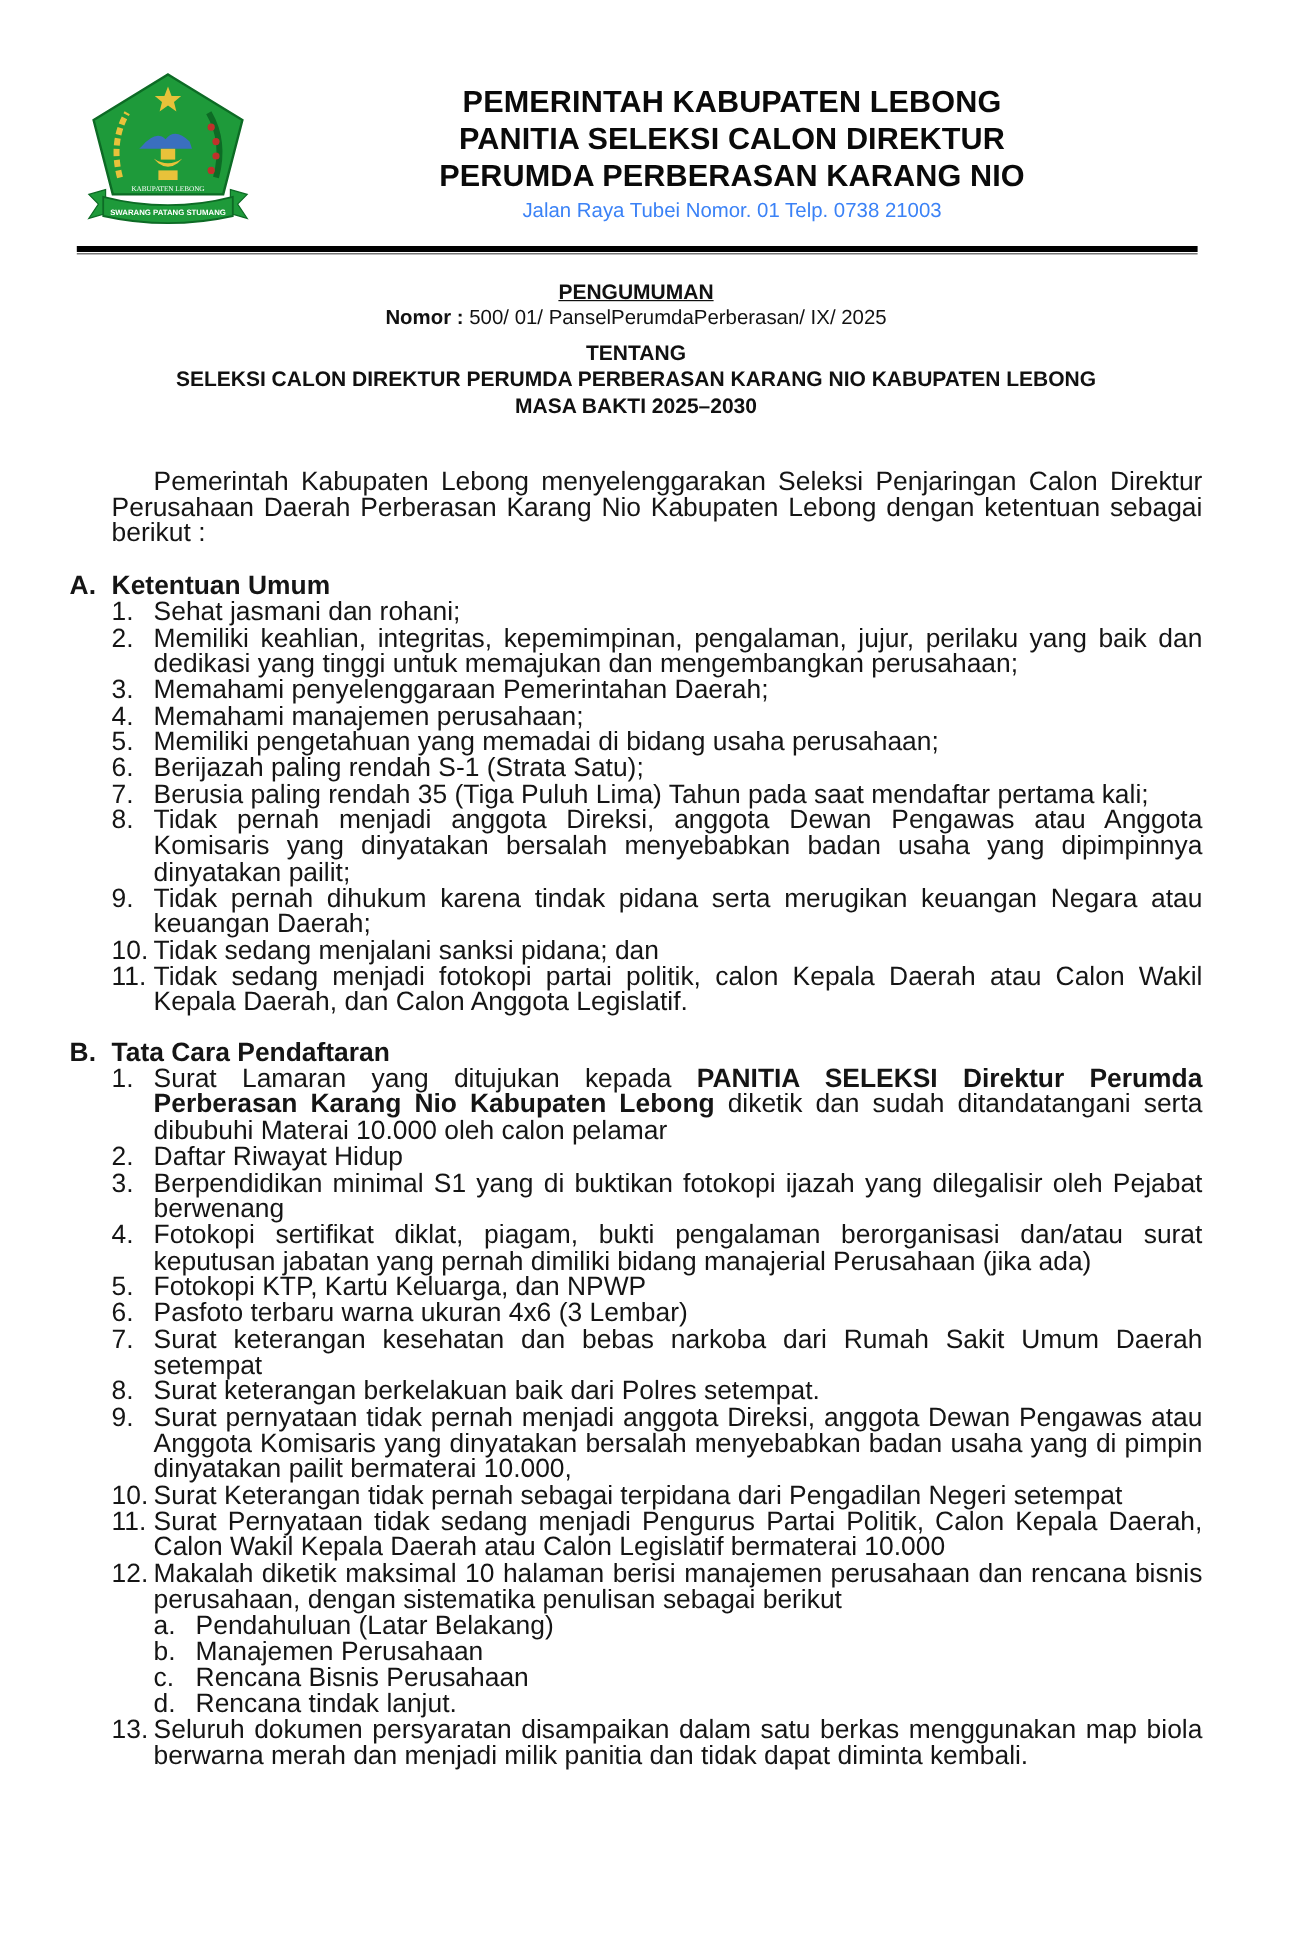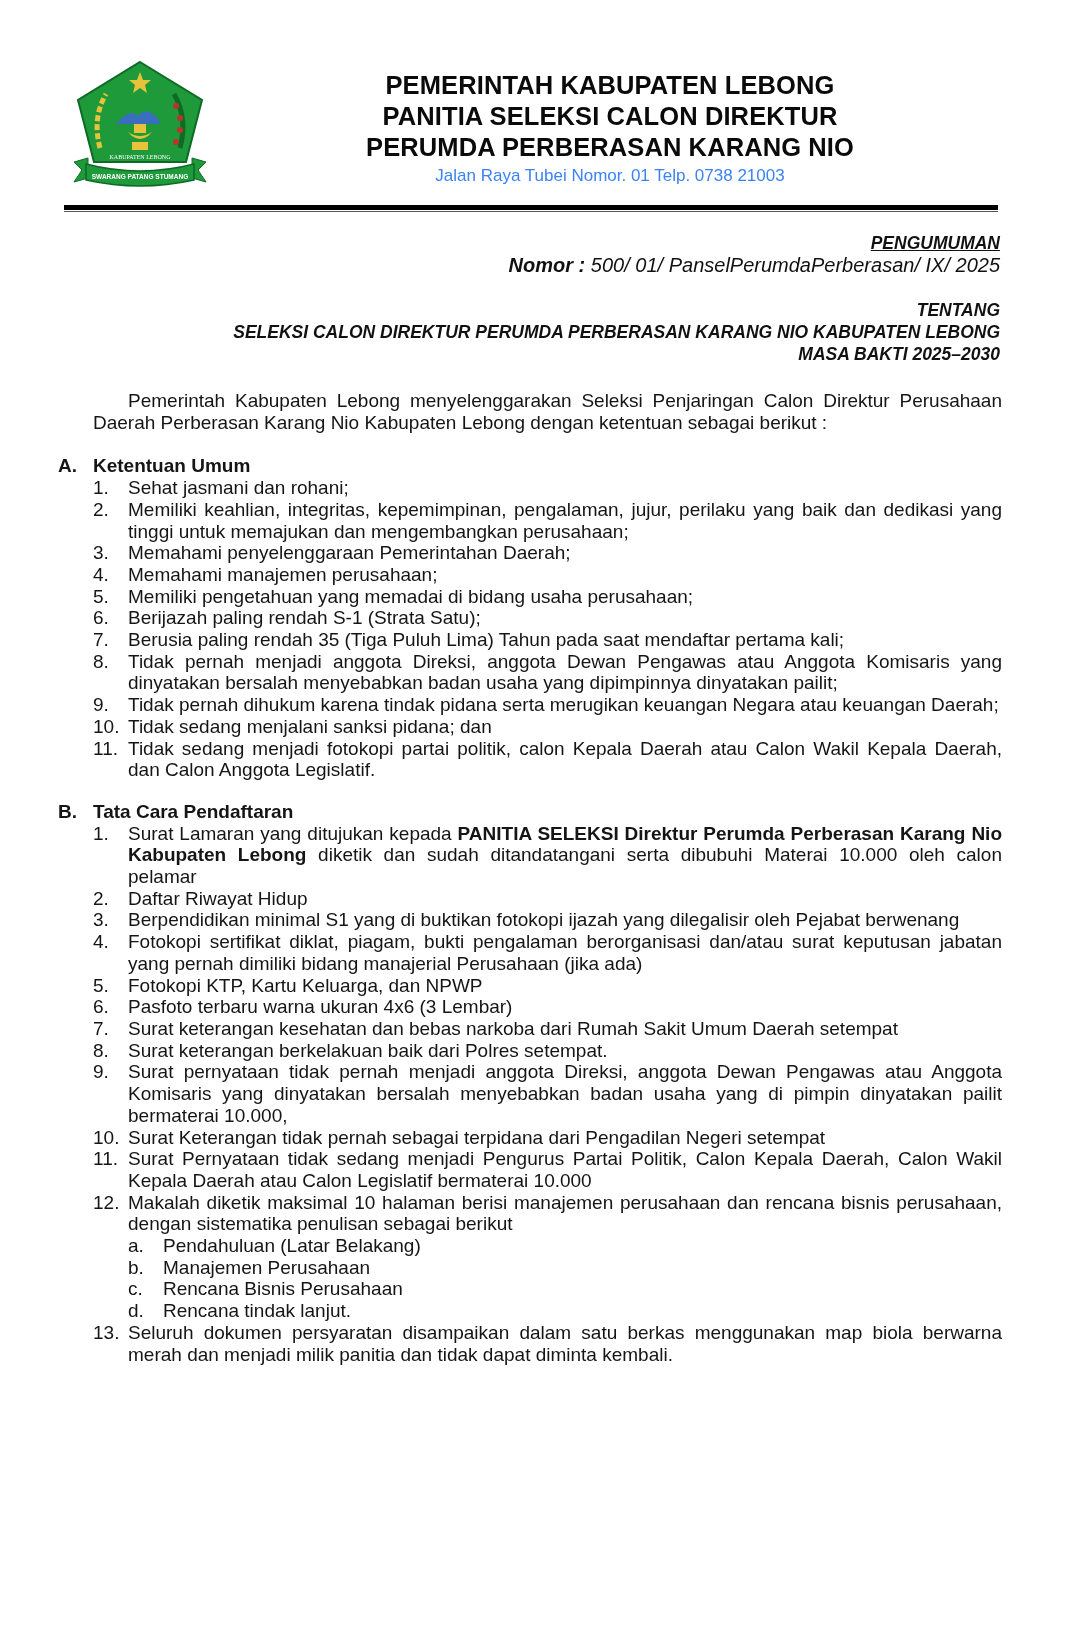--- a/index.html
+++ b/index.html
@@ -11,29 +11,29 @@
     
     .logo { position: absolute; left: 70px; top: 58px; width: 140px; height: 132px; }
     .kop { position: absolute; left: 300px; top: 70px; width: 620px; text-align: center; }
     .kop .l1, .kop .l2, .kop .l3 { font-weight: bold; font-size: 25.5px; line-height: 31px; letter-spacing: 0.1px; color: #0a0a0a; }
     .kop .addr { font-size: 17px; line-height: 21px; margin-top: 2px; color: #3b82f6; }
     .kop .city { font-size: 17px; line-height: 19px; letter-spacing: 4px; color: #1a1a1a; }
     .rule { position: absolute; left: 64px; top: 205px; width: 934px; height: 5px; background: #000; }
     .rule2 { position: absolute; left: 64px; top: 211px; width: 934px; height: 1px; background: #555; }
 
     
-    .head { position: absolute; left: 60px; top: 233px; width: 940px; text-align: right; font-style: italic; }
+    .head { position: absolute; left: 60px; top: 233px; width: 940px; text-align: center; }
     .head .peng { font-weight: bold; font-size: 17.5px; text-decoration: underline; line-height: 21px; }
-    .head .nomor { font-size: 20px; line-height: 22px; }
+    .head .nomor { font-size: 17px; line-height: 22px; }
     .head .nomor b { font-weight: bold; }
-    .head .tentang { font-weight: bold; font-size: 17.5px; line-height: 21px; margin-top: 24px; }
+    .head .tentang { font-weight: bold; font-size: 17.5px; line-height: 21px; margin-top: 8px; }
     .head .subj, .head .masa { font-weight: bold; font-size: 17.5px; line-height: 22px; }
 
     
-    .body { position: absolute; left: 58px; top: 390px; width: 944px; font-size: 19px; line-height: 21.7px; color: #151515; }
+    .body { position: absolute; left: 58px; top: 390px; width: 944px; font-size: 22px; line-height: 21.7px; color: #151515; }
     .para { padding-left: 35px; text-align: justify; text-indent: 35px; }
     .sec-title { font-weight: bold; display: flex; margin-top: 22px; }
     .sec-title .sl { width: 35px; }
     .list { padding-left: 35px; }
     .item { display: flex; text-align: justify; }
     .item .num { width: 35px; flex: none; }
     .item .txt { flex: 1; }
     .bold { font-weight: bold; }
     .secB { margin-top: 20px; }
   </style>

